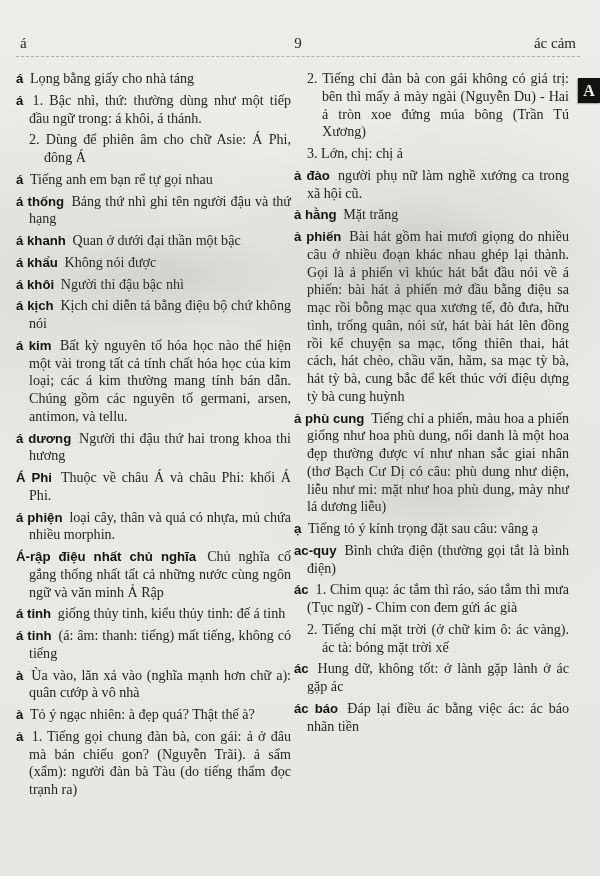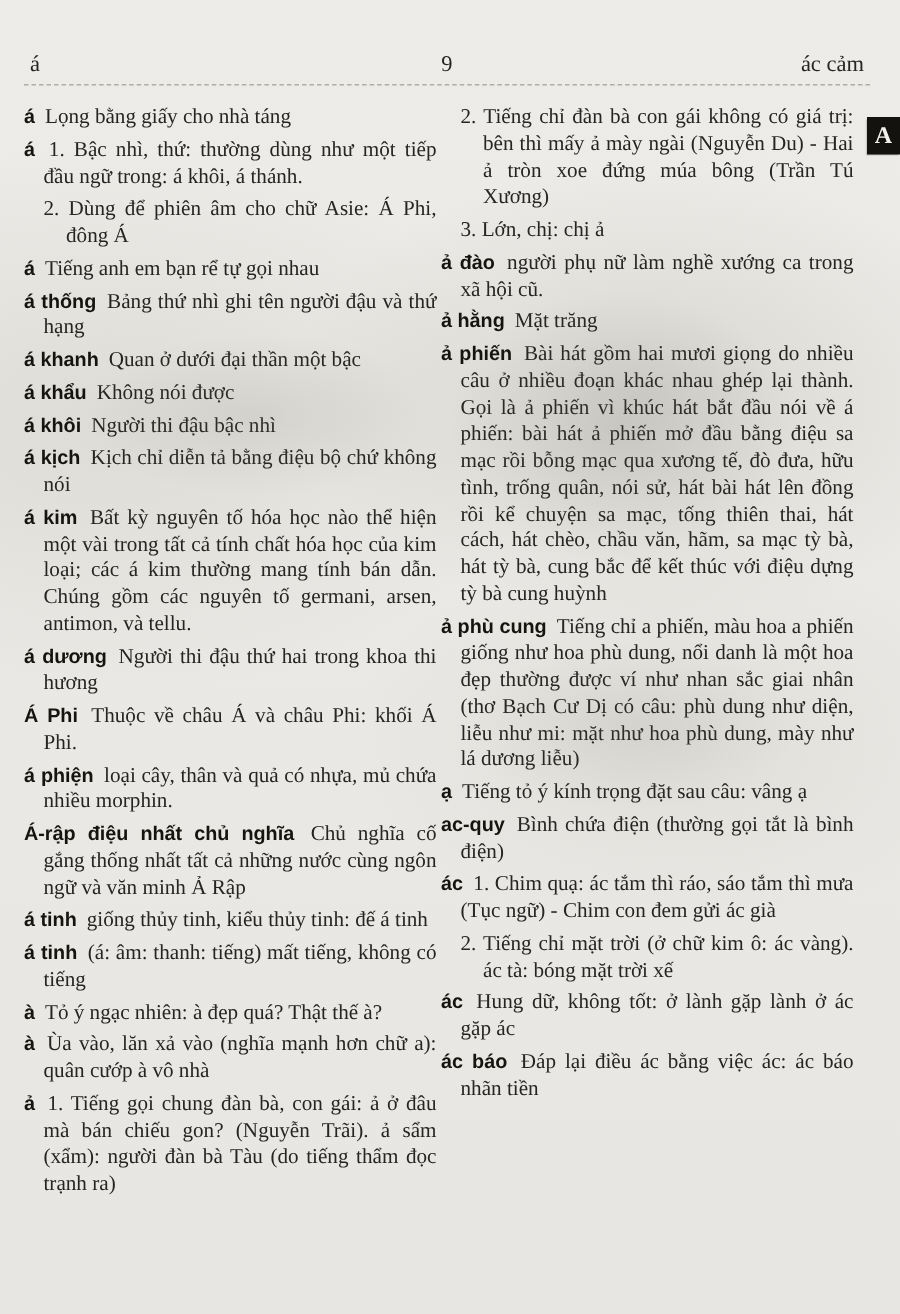--- a/index.html
+++ b/index.html
@@ -103,23 +103,23 @@
   <p class="entry"><span class="headword">Á Phi </span><span></span>Thuộc về châu Á và châu Phi: khối Á Phi.</p>
 
   <p class="entry"><span class="headword">á phiện </span><span></span>loại cây, thân và quả có nhựa, mủ chứa nhiều morphin.</p>
 
   <p class="entry"><span class="headword">Á-rập điệu nhất chủ nghĩa </span><span></span>Chủ  nghĩa cố gắng thống nhất tất cả những nước cùng ngôn ngữ và văn minh Ả Rập</p>
 
   <p class="entry"><span class="headword">á tinh </span><span></span>giống thủy tinh, kiểu thủy tinh: đế á tinh</p>
 
   <p class="entry"><span class="headword">á tinh </span><span></span>(á: âm: thanh: tiếng) mất tiếng, không có tiếng</p>
 
+  <p class="entry"><span class="headword">à </span><span></span>Ùa vào, lăn xả vào (nghĩa mạnh hơn chữ a): quân cướp à vô nhà</p>
+
   <p class="entry"><span class="headword">à </span><span></span>Tỏ ý ngạc nhiên: à đẹp quá? Thật thế à?</p>
-
-  <p class="entry"><span class="headword">à </span><span></span>Ùa vào, lăn xả vào (nghĩa mạnh hơn chữ a): quân cướp à vô nhà</p>
 
 
   <p class="entry"><span class="headword">ả </span><span></span>1. Tiếng gọi chung đàn bà, con gái: ả ở đâu mà bán chiếu gon? (Nguyễn Trãi). ả sẩm (xẩm): người đàn bà Tàu (do tiếng thẩm đọc trạnh ra)</p>
 </div>
     <div class="col" id="col-right">
   <p class="sense"><span></span>2. Tiếng chỉ đàn bà con gái không có giá trị: bên thì mấy ả mày ngài (Nguyễn Du) - Hai ả tròn xoe đứng múa bông (Trần Tú Xương)</p>
 
   <p class="sense"><span></span>3. Lớn, chị: chị ả</p>
 
   <p class="entry"><span class="headword">ả đào </span><span></span>người phụ nữ làm nghề xướng ca trong xã hội cũ.</p>

